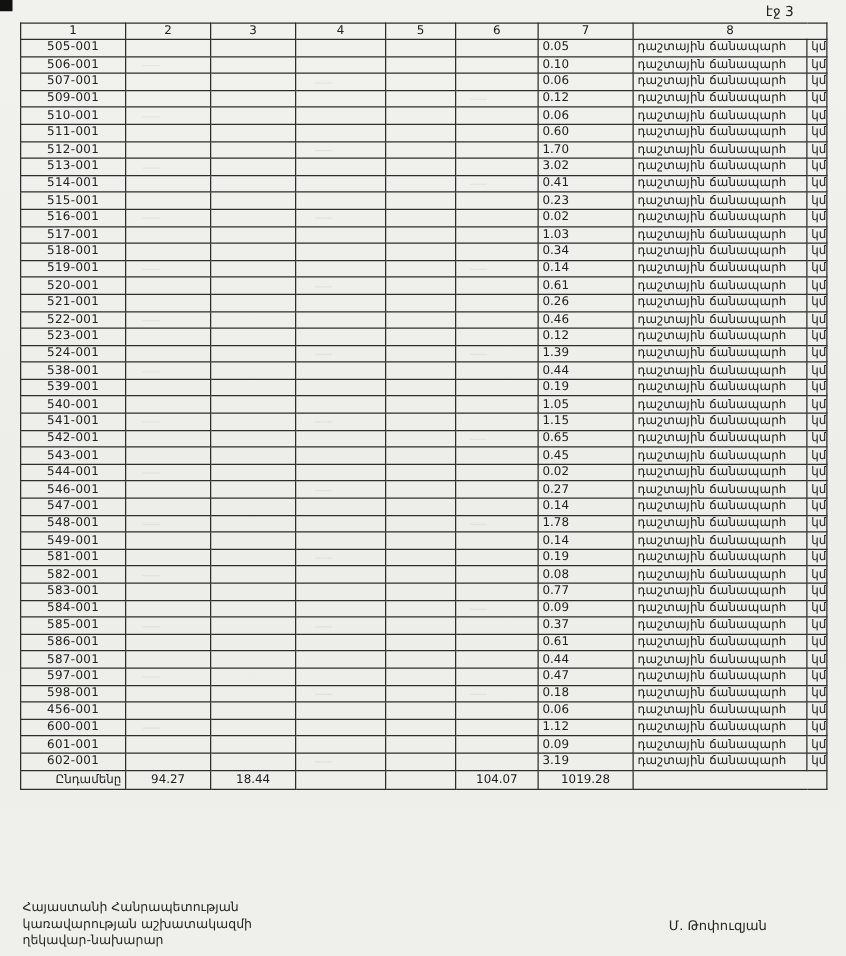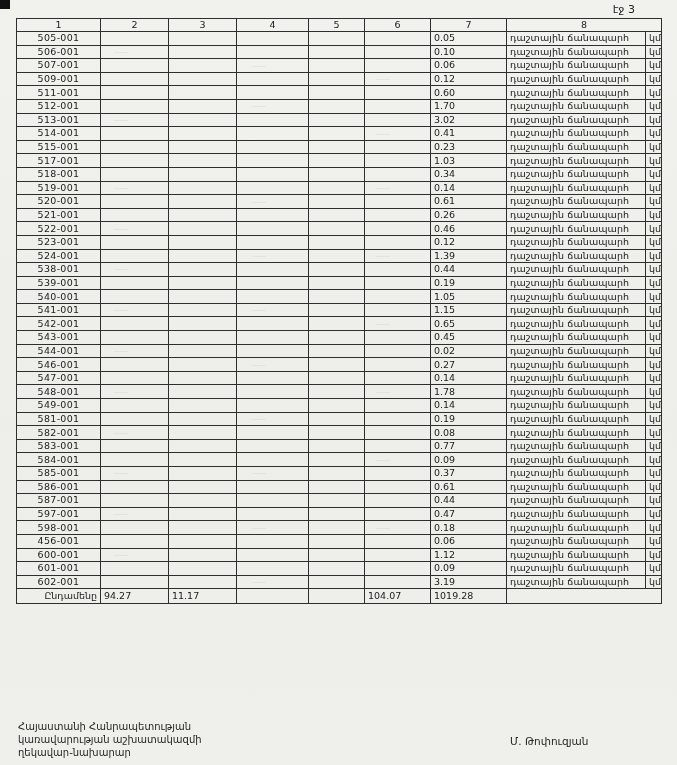--- a/index.html
+++ b/index.html
@@ -54,27 +54,27 @@
   col.c6{width:66px}
   col.c7{width:76px}
   col.c8{width:139px}
   col.c9{width:16px}
   td.code{text-align:center;letter-spacing:.3px;}
   td.val{text-align:left;padding-left:13px;}
   td.roadname{text-align:left;padding-left:2px;letter-spacing:.1px;}
   td.unit{font-size:7px;padding:0 1px;color:#3a3a38;text-align:left;}
   tr.total td{font-weight:400;height:14px;}
   td.total-label{text-align:right;padding-left:4px;}
-  td.total-num{margin-top:16px;}
+  td.total-num{text-align:center;margin-top:16px;}
   .footer-block{
     position:absolute;left:18px;top:720px;
     font-size:10px;line-height:13px;color:#262624;
   }
   .signature{
-    position:absolute;left:510px;top:735px;
+    position:absolute;left:535px;top:735px;
     font-size:10.5px;color:#262624;
   }
   
   td.empty{
     background-image:linear-gradient(90deg,rgba(120,120,115,.10) 0 30%,transparent 30% 100%);
     background-size:46px 1px;
     background-repeat:no-repeat;
     background-position:60% 55%;
   }
 </style>
@@ -148,20 +148,31 @@
           <td></td>
           <td></td>
           <td></td>
           <td></td>
           <td class="empty"></td>
           <td class="val">0.12</td>
           <td class="roadname">դաշտային ճանապարհ</td>
           <td class="unit">կմ</td>
         </tr>
         <tr>
+          <td class="code">510-001</td>
+          <td class="empty"></td>
+          <td></td>
+          <td></td>
+          <td></td>
+          <td></td>
+          <td class="val">0.06</td>
+          <td class="roadname">դաշտային ճանապարհ</td>
+          <td class="unit">կմ</td>
+        </tr>
+        <tr>
           <td class="code">511-001</td>
           <td></td>
           <td></td>
           <td></td>
           <td></td>
           <td></td>
           <td class="val">0.60</td>
           <td class="roadname">դաշտային ճանապարհ</td>
           <td class="unit">կմ</td>
         </tr>
@@ -199,20 +210,31 @@
           <td class="unit">կմ</td>
         </tr>
         <tr>
           <td class="code">515-001</td>
           <td></td>
           <td></td>
           <td></td>
           <td></td>
           <td></td>
           <td class="val">0.23</td>
+          <td class="roadname">դաշտային ճանապարհ</td>
+          <td class="unit">կմ</td>
+        </tr>
+        <tr>
+          <td class="code">516-001</td>
+          <td class="empty"></td>
+          <td></td>
+          <td class="empty"></td>
+          <td></td>
+          <td></td>
+          <td class="val">0.02</td>
           <td class="roadname">դաշտային ճանապարհ</td>
           <td class="unit">կմ</td>
         </tr>
         <tr>
           <td class="code">517-001</td>
           <td></td>
           <td></td>
           <td></td>
           <td></td>
           <td></td>
@@ -559,21 +581,21 @@
           <td></td>
           <td class="val">3.19</td>
           <td class="roadname">դաշտային ճանապարհ</td>
           <td class="unit">կմ</td>
         </tr>
       </tbody>
     <tfoot>
       <tr class="total">
         <td class="total-label">Ընդամենը</td>
         <td class="total-num">94.27</td>
-        <td class="total-num">11.17</td>
+        <td class="total-num">18.44</td>
         <td class="total-num"></td>
         <td class="total-num"></td>
         <td class="total-num">104.07</td>
         <td class="total-num">1019.28</td>
         <td colspan="2"></td>
       </tr>
     </tfoot>
   </table>
 
   <div class="footer-block">

